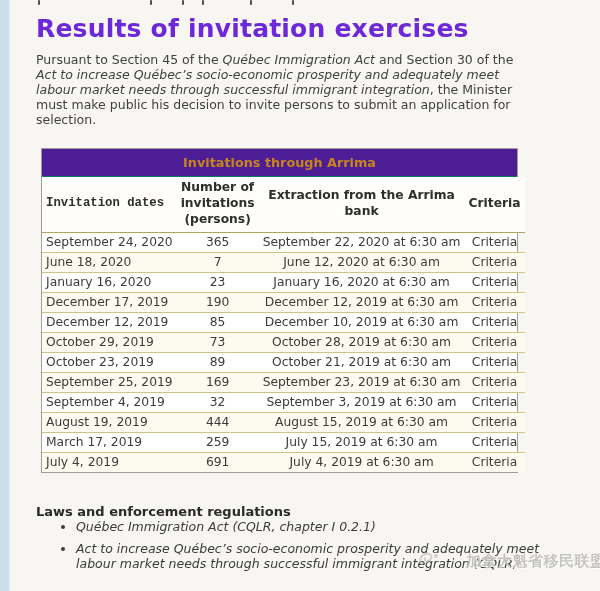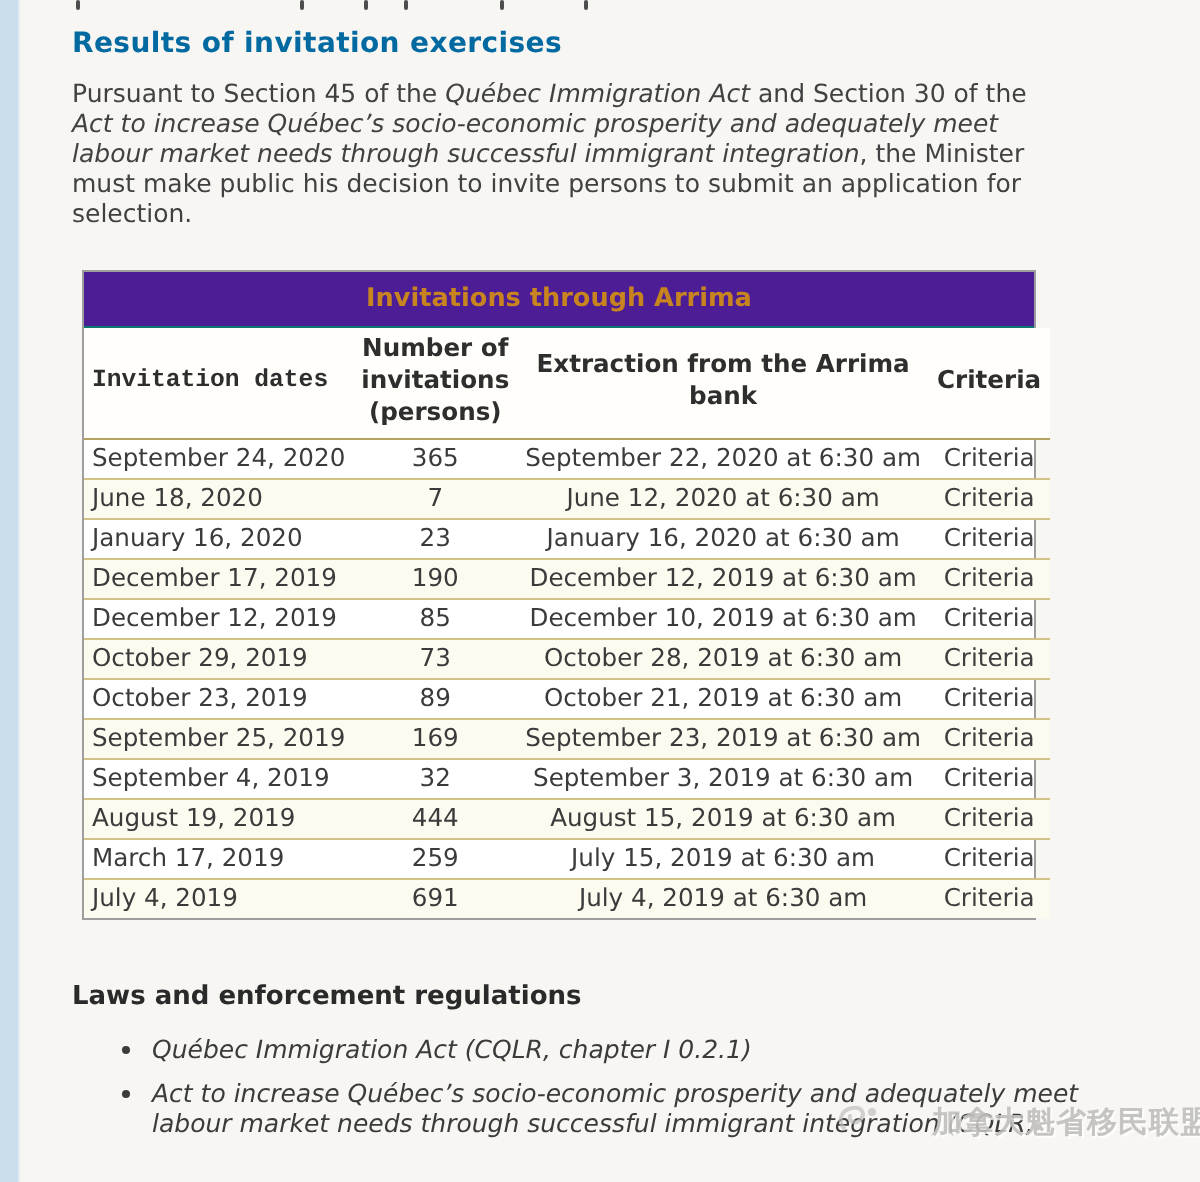--- a/index.html
+++ b/index.html
@@ -20,22 +20,22 @@
     position: absolute; left: 36px; top: 0; width: 552px;
   }
   
   .remnant { position: relative; height: 6px; }
   .remnant i {
     position: absolute; top: 0; width: 2px; height: 5px;
     background: #4d4d4d; border-radius: 1px;
   }
   h1.page-title {
     margin-top: 8px;
-    font-size: 14px; font-weight: bold;
-    color: #0369a1;
+    font-size: 25px; font-weight: bold;
+    color: #6d28d9;
     letter-spacing: 0.2px;
   }
   p.intro {
     margin-top: 9px;
     max-width: 500px;
     font-size: 12.5px;
     line-height: 15px;
     color: #414141;
   }
   p.intro i { font-style: italic; }
@@ -89,21 +89,20 @@
   table.inv-table tr:last-child td { border-bottom: none; }
   td .criteria-link { color: #3f3f3f; text-decoration: none; cursor: pointer; }
 
   h2.laws-heading {
     margin-top: 31px;
     font-size: 13px;
     font-weight: bold;
     color: #2a2a2a;
   }
   ul.laws-list {
-    margin-top: 11px;
     padding-left: 40px;
     list-style: disc;
   }
   ul.laws-list li {
     max-width: 480px;
     font-size: 12.5px;
     font-style: italic;
     line-height: 15px;
     margin-bottom: 7px;
     color: #3b3b3b;

